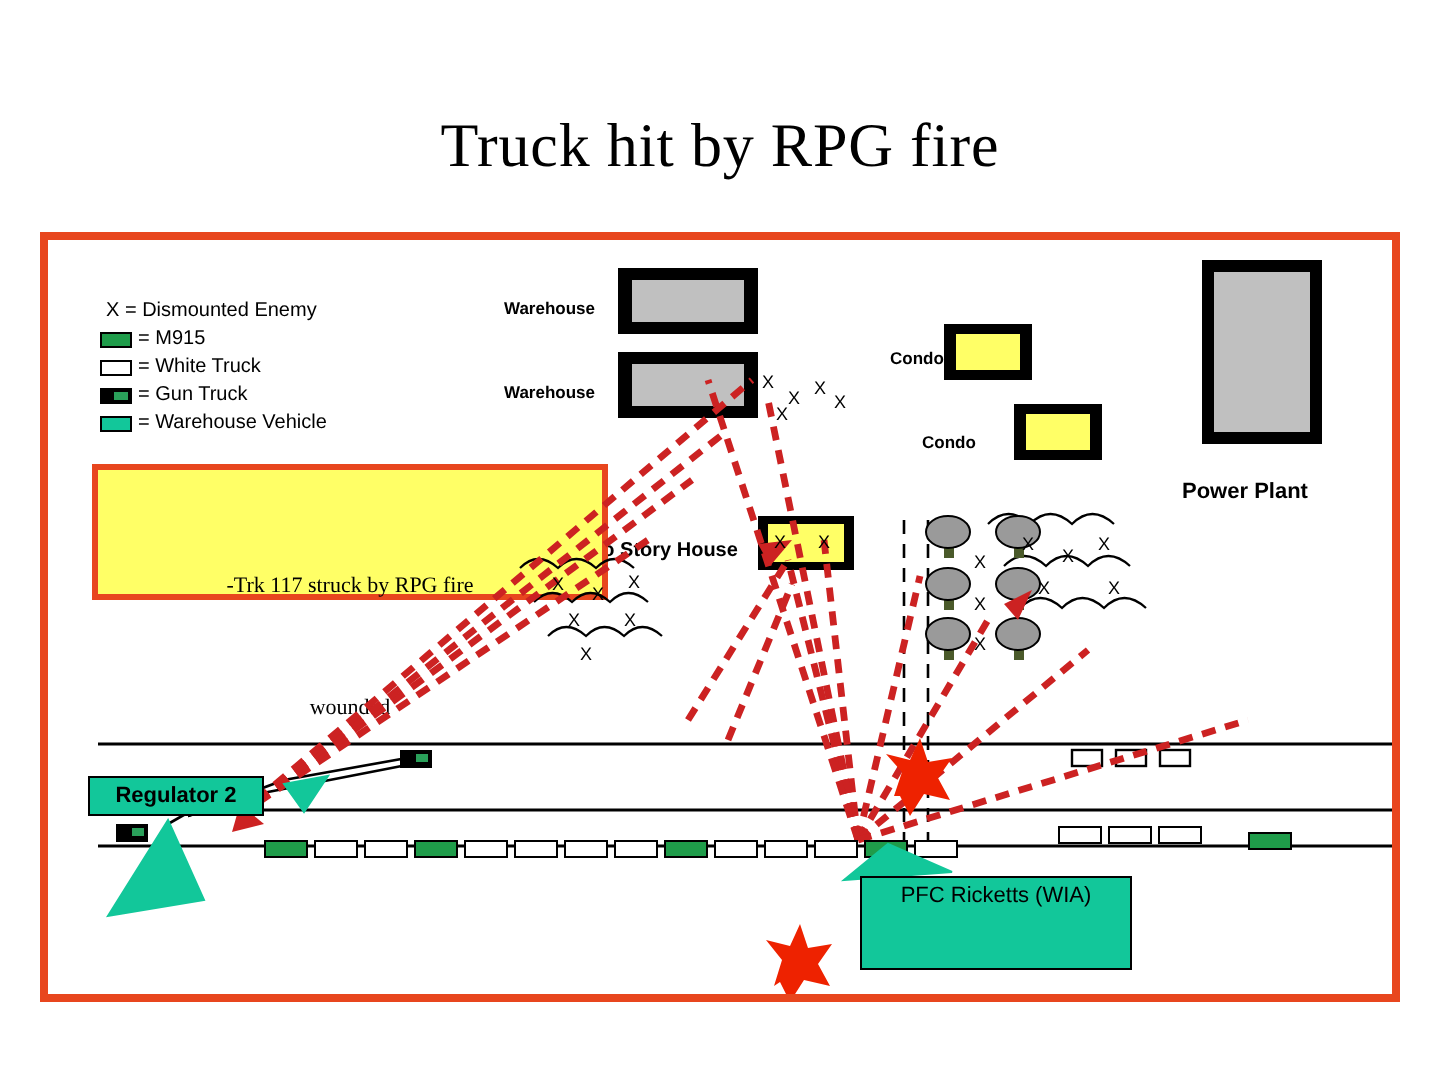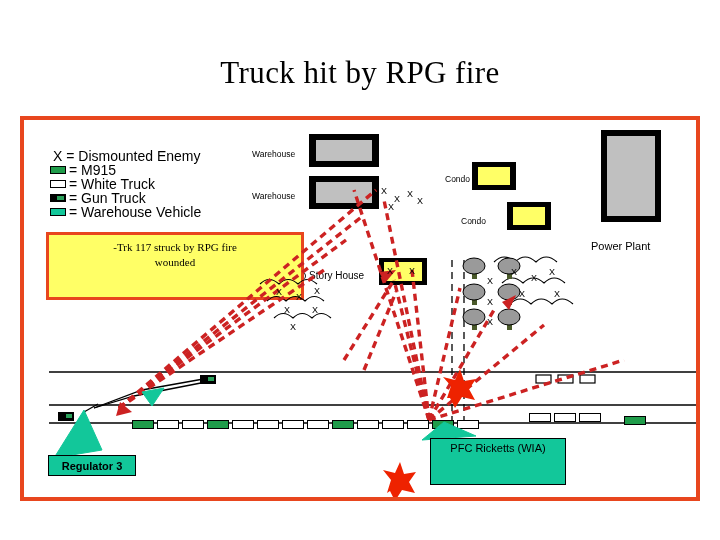--- a/index.html
+++ b/index.html
@@ -28,29 +28,29 @@
 
   
   .legend{position:absolute;left:26px;top:29px;}
   .legend-row{display:flex;align-items:center;height:13px;margin-bottom:1px;}
   .legend-sw{width:16px;height:8px;margin-right:3px;box-sizing:border-box;border:1px solid #000;}
   .sw-m915{background:#1f9c4a;}
   .sw-white{background:#ffffff;}
   .sw-gun{background:#000000;position:relative;}
   .sw-gun::after{content:"";position:absolute;right:1px;top:1px;width:7px;height:4px;background:#2aa05a;}
   .sw-civ{background:#12c79a;}
-  .legend-txt{font-size:14px;color:#000;white-space:nowrap;line-height:10px;}
+  .legend-txt{font-size:10px;color:#000;white-space:nowrap;line-height:10px;}
   .legend-x{font-size:9.5px;color:#000;margin-right:3px;}
 
   
   .bldg{position:absolute;background:#000;box-sizing:border-box;}
   .bldg > i{display:block;width:100%;height:100%;box-sizing:border-box;}
   .bldg-gray > i{background:#c0c0c0;border:none;}
   .bldg-yellow > i{background:#ffff66;}
-  .bldg-label{position:absolute;font-size:8.5px;color:#000;white-space:nowrap;}
+  .bldg-label{position:absolute;font-size:8.5px;color:#000;white-space:nowrap;font-weight:bold;}
   .bldg-label.big{font-size:11px;}
 
   .wh1{left:285px;top:14px;width:70px;height:33px;padding:6px 7px;}
   .wh2{left:285px;top:56px;width:70px;height:33px;padding:6px 7px;}
   .lbl-wh1{left:228px;top:29px;}
   .lbl-wh2{left:228px;top:71px;}
 
   .condo1{left:448px;top:42px;width:44px;height:28px;padding:5px 6px;}
   .condo2{left:483px;top:82px;width:44px;height:28px;padding:5px 6px;}
   .lbl-condo1{left:421px;top:54px;}
@@ -62,21 +62,21 @@
   .tsh{left:355px;top:138px;width:48px;height:27px;padding:4px 5px;}
   .lbl-tsh{left:264px;top:150px;font-size:10px;}
 
   
   .callout-yellow{
     position:absolute;left:22px;top:112px;width:258px;height:68px;
     background:#ffff66;border:3px solid #E8461E;box-sizing:border-box;
     font-family:"Liberation Serif", serif;font-size:11px;color:#000;
     text-align:center;padding-top:5px;line-height:15px;
   }
-  .callout-yellow div{white-space:nowrap;}
+  .callout-yellow div{white-space:nowrap;margin-top:46px;}
   .callout-yellow .ind{}
 
   .teal-box{
     position:absolute;background:#12c79a;border:1px solid #000;
     box-sizing:border-box;text-align:center;color:#000;
     font-size:11px;font-weight:bold;
   }
   .reg2{left:20px;top:268px;width:88px;height:20px;line-height:19px;}
   .reg3{left:24px;top:335px;width:88px;height:21px;line-height:20px;}
   .trk117{
@@ -288,21 +288,21 @@
       <div class="veh v-white" style="left:530px;top:293px;width:22px;"></div>
       <div class="veh v-white" style="left:555px;top:293px;width:22px;"></div>
       <div class="veh v-green" style="left:600px;top:296px;width:22px;"></div>
 
       <svg class="ovl" viewBox="0 0 672 377">
         <polygon points="60,290 78,330 30,338" fill="#12c79a" stroke="#12c79a" stroke-width="1"></polygon>
         <polygon points="420,302 452,316 398,320" fill="#12c79a" stroke="#12c79a" stroke-width="1"></polygon>
         <polygon points="118,272 140,268 128,286" fill="#12c79a" stroke="#12c79a" stroke-width="1"></polygon>
       </svg>
 
-      <div class="teal-box reg3">Regulator 3</div>
+      <div class="teal-box reg2">Regulator 2</div>
 
       <div class="teal-box trk117">
         <div>PFC Ricketts (WIA)</div>
       </div>
 
     </div>
   </div>
 </div>
 
 </body></html>

